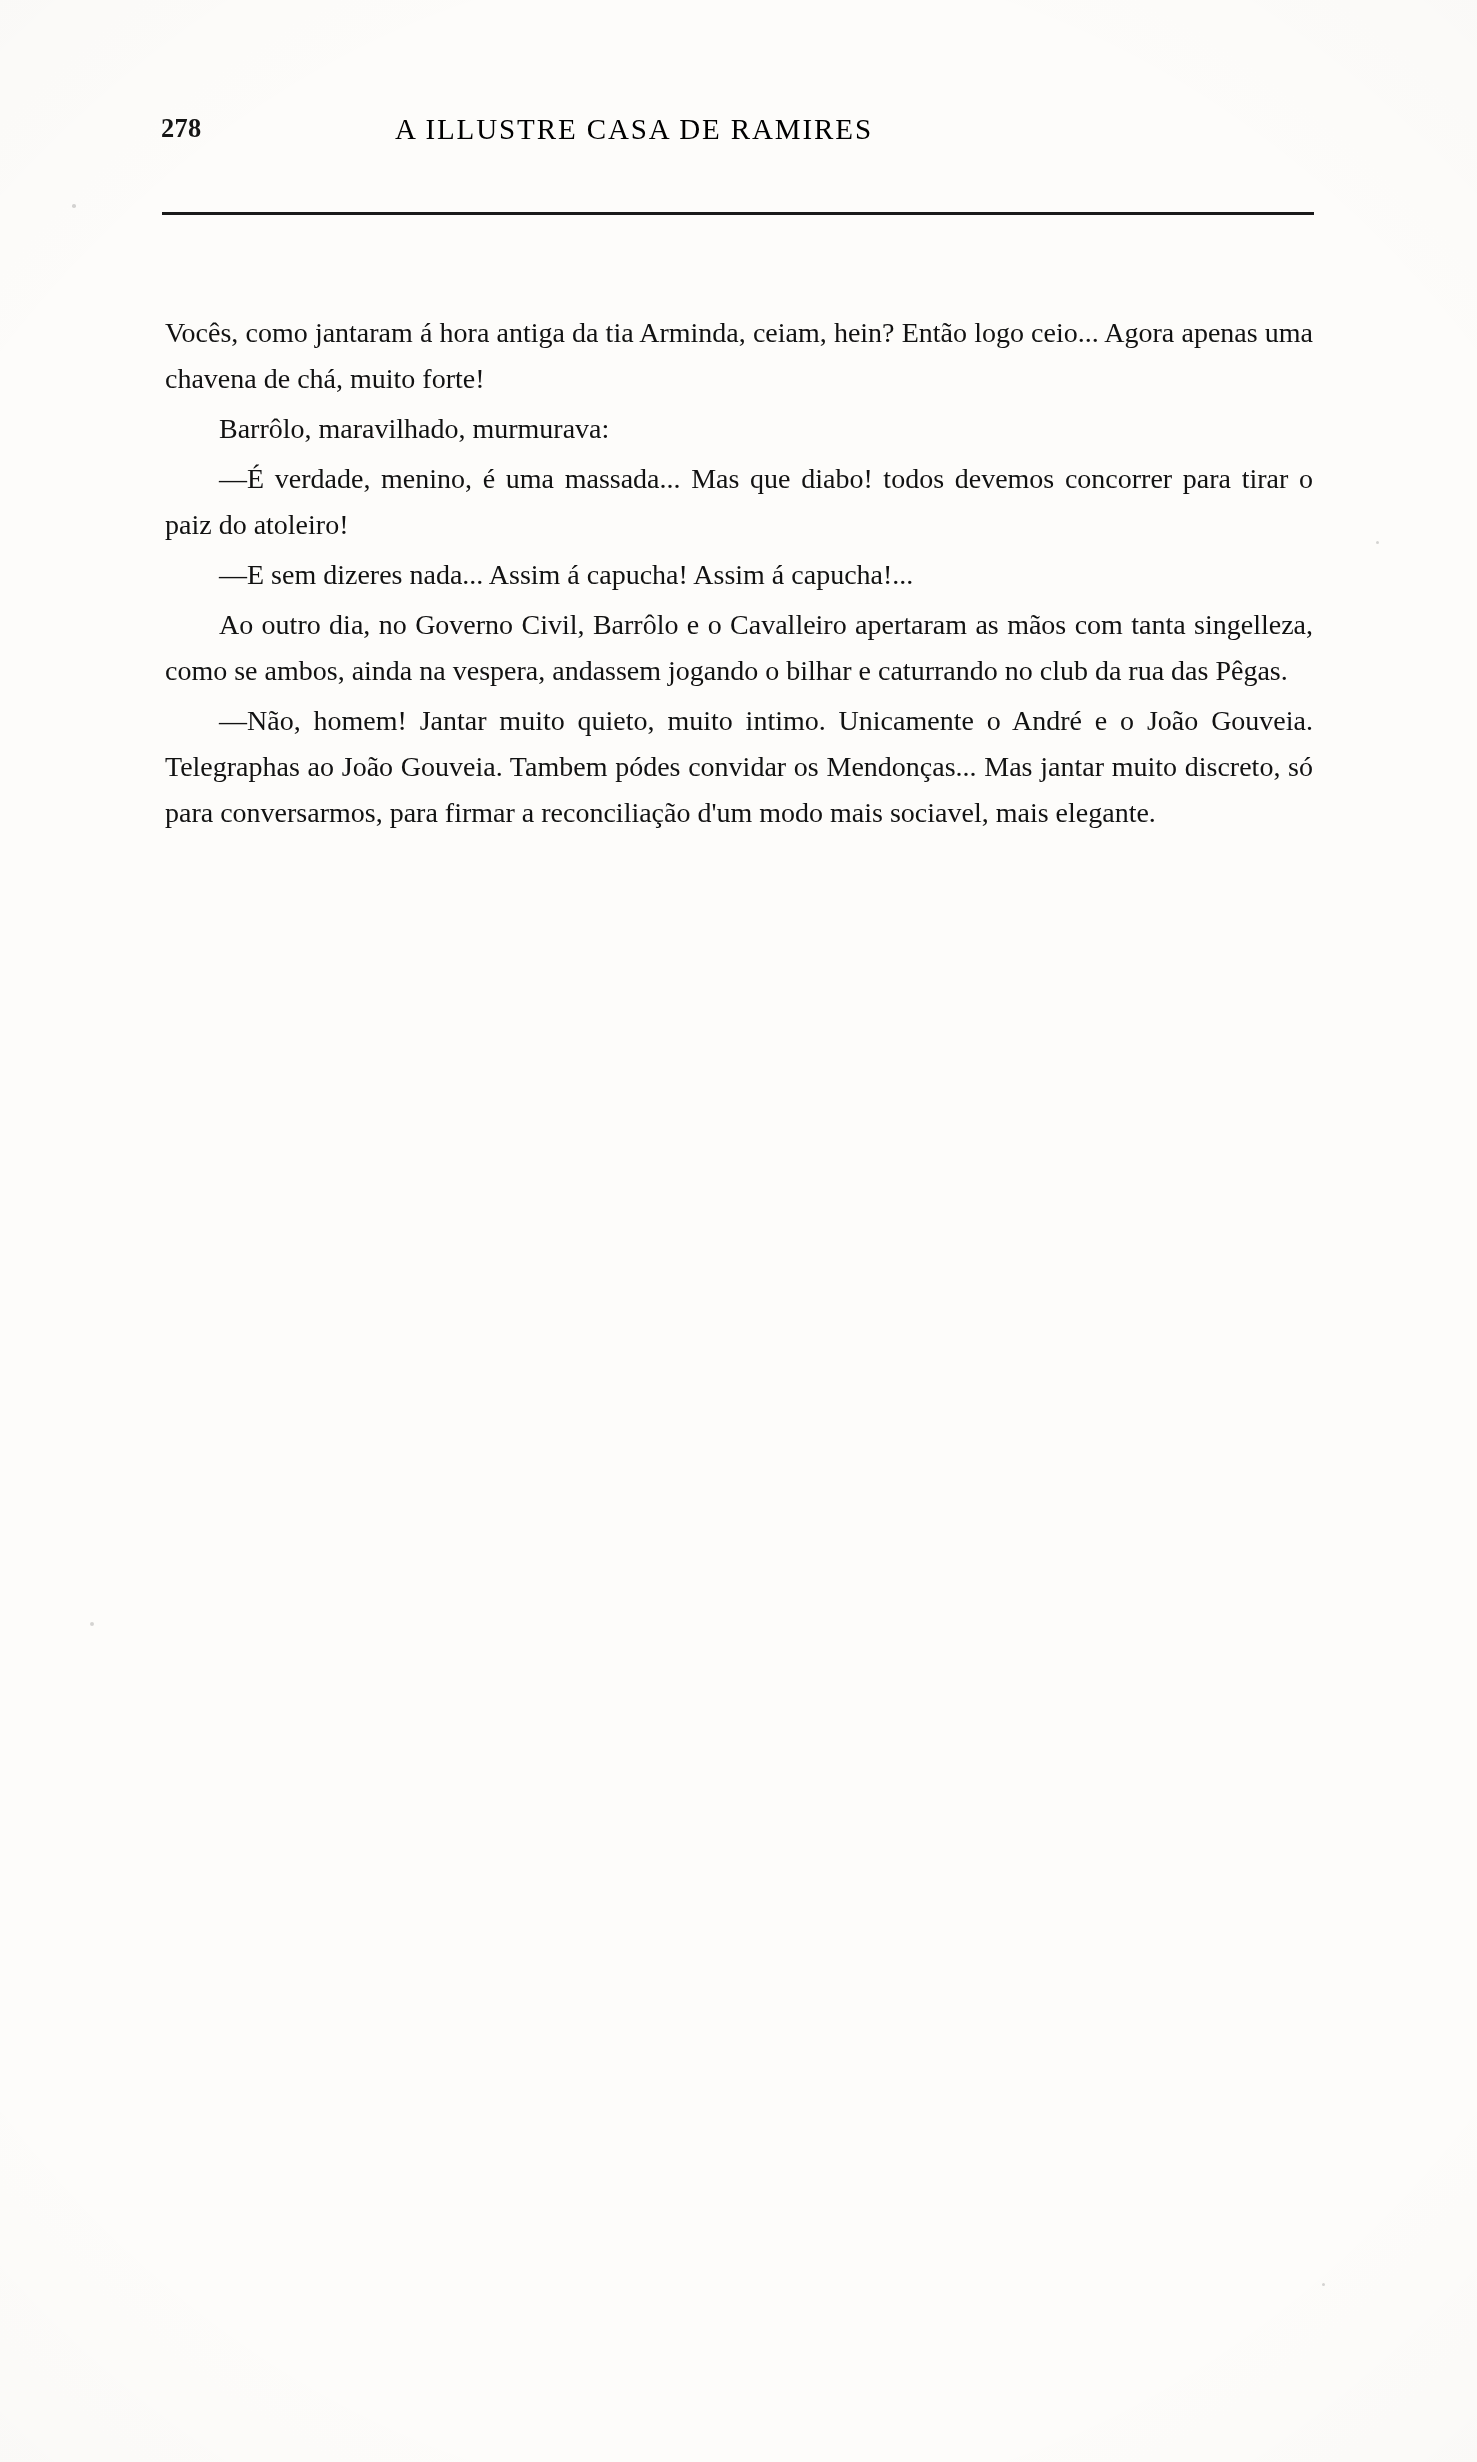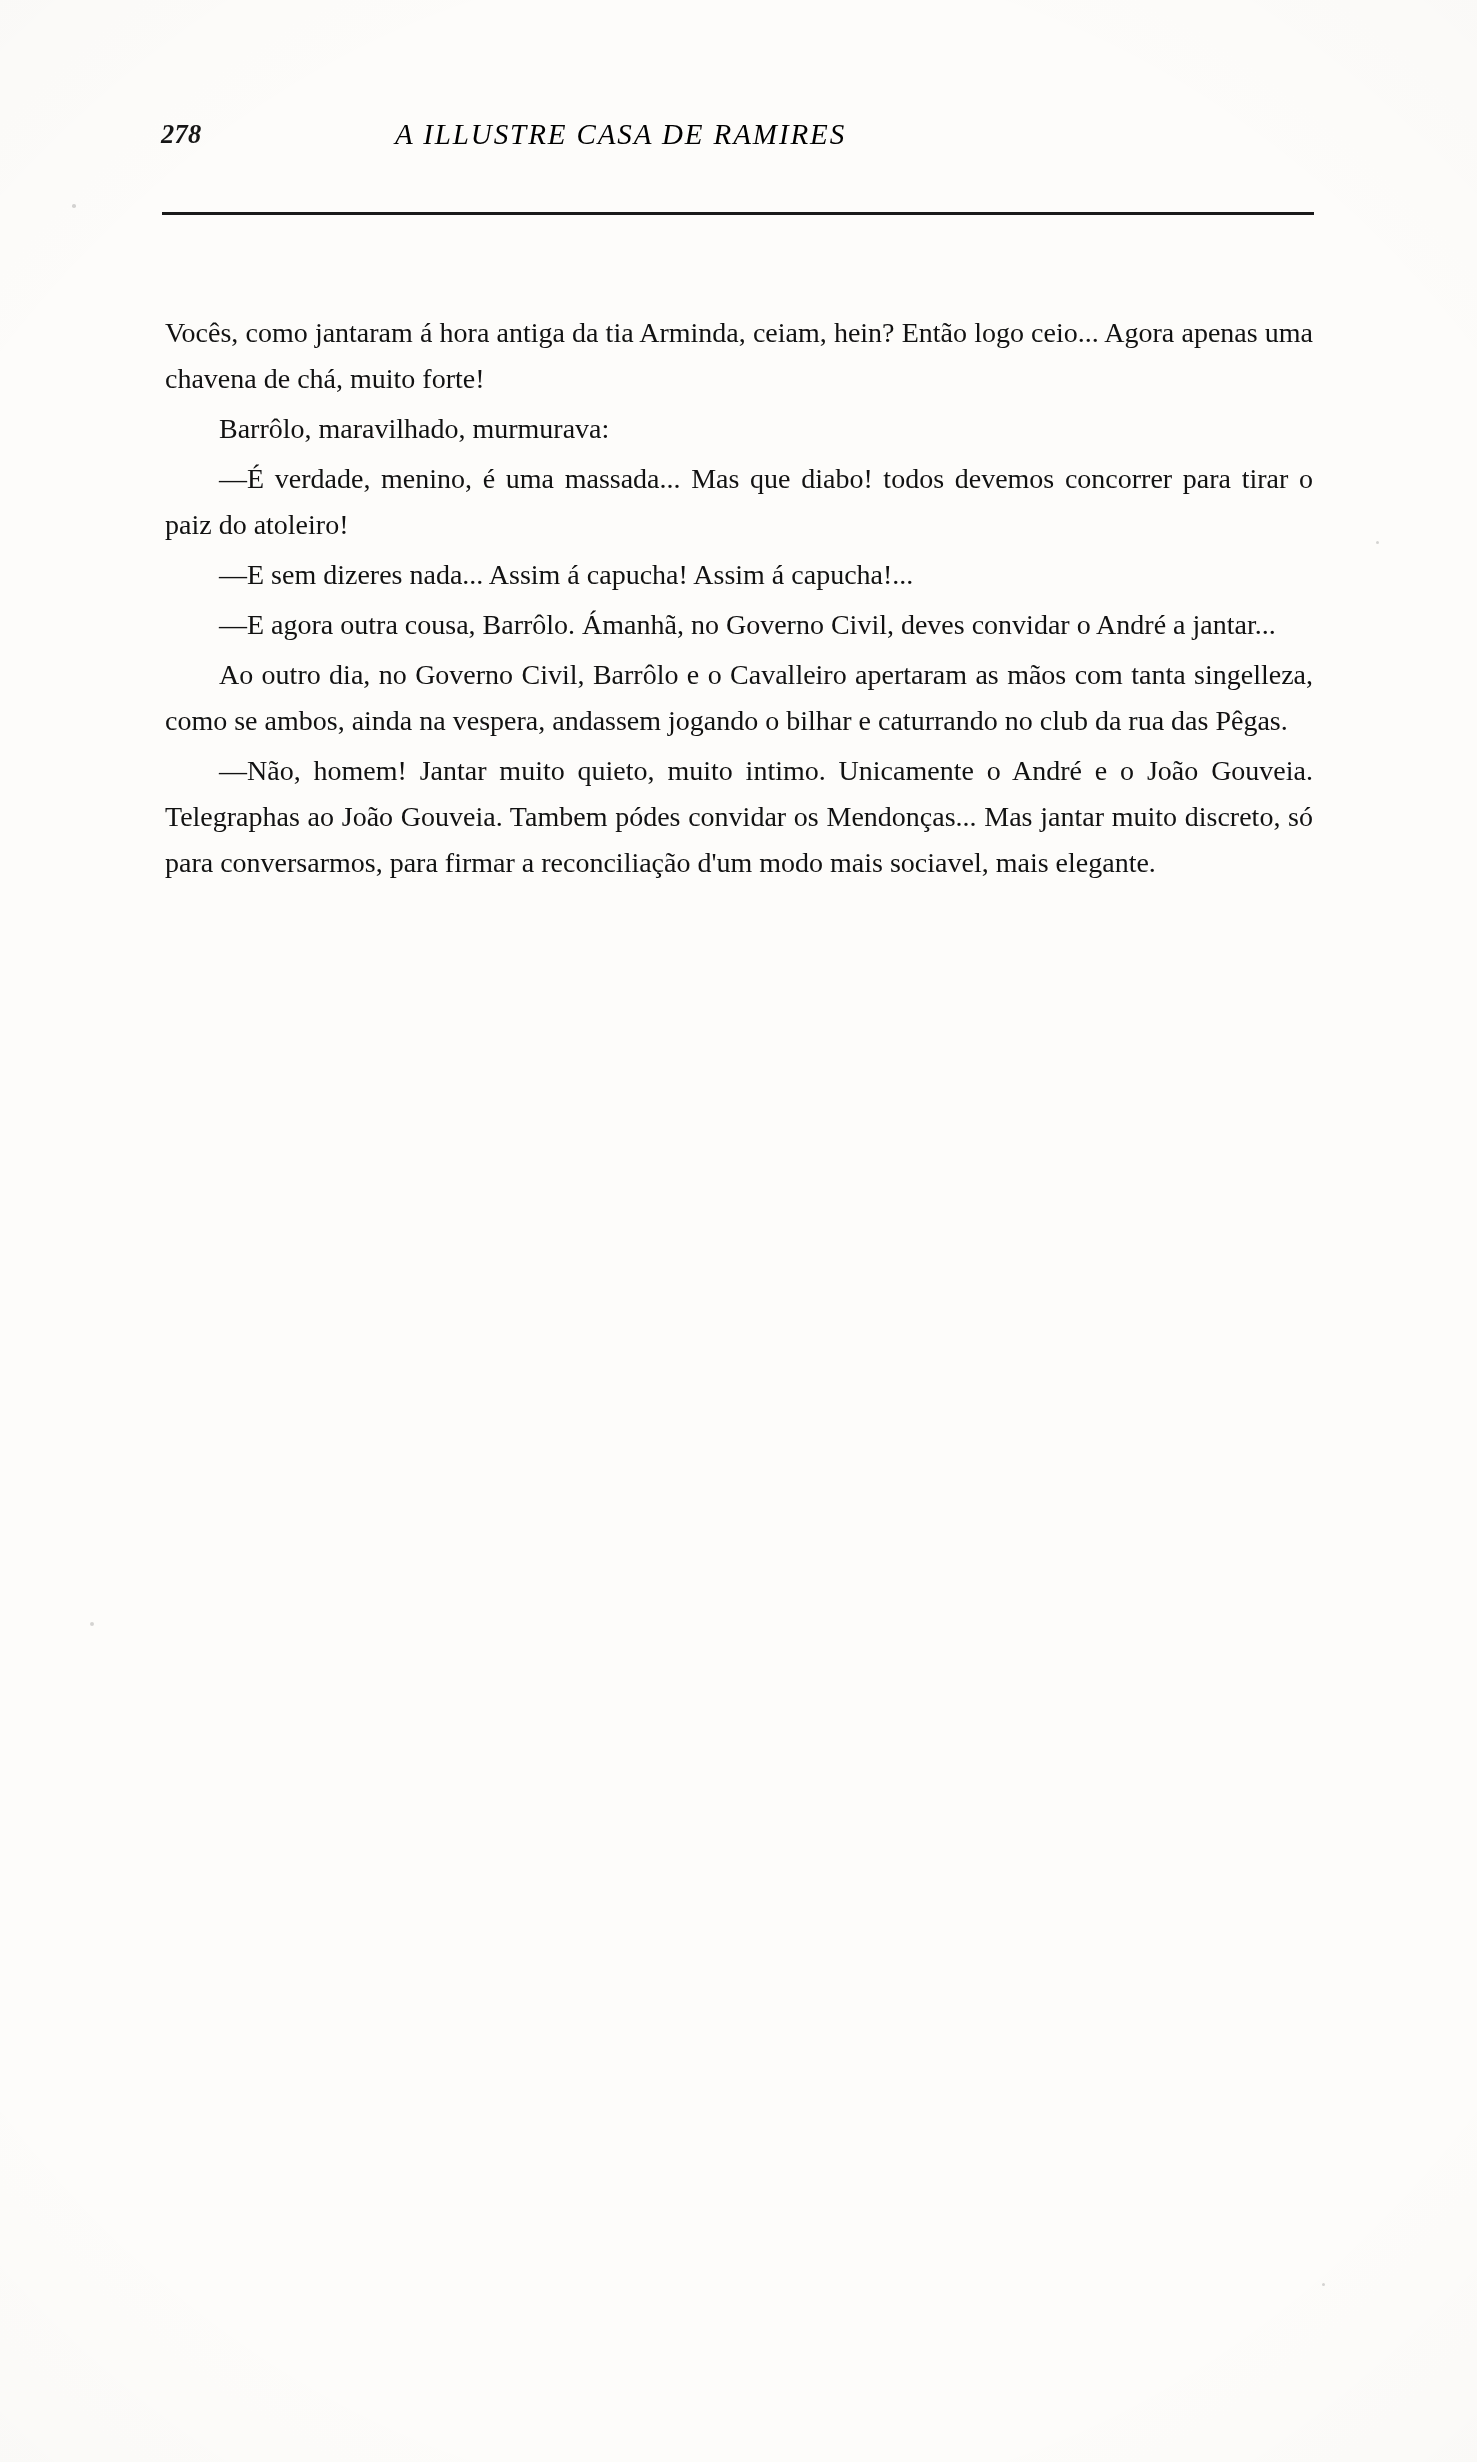--- a/index.html
+++ b/index.html
@@ -32,23 +32,22 @@
     pointer-events: none;
   }
   .text-block {
     position: absolute;
     left: 161px;
     top: 113px;
     width: 1153px;
   }
   .header {
     display: flex;
-    align-items: center;
+    align-items: flex-start;
     height: 42px;
-    font-style: italic;
   }
   .folio {
     font-size: 26.4px;
     letter-spacing: 0.3px;
     font-weight: 700;
     color: #161616;
     width: 90px;
   }
   .running-title {
     flex: 1;
@@ -102,21 +101,20 @@
     </div>
   </div>
 
   <div class="rule"></div>
 
   <div class="body-text">
     <p class="noindent">Vocês, como jantaram á hora antiga da tia Arminda, ceiam, hein? Então logo ceio... Agora apenas uma chavena de chá, muito forte!</p>
     <p>Barrôlo, maravilhado, murmurava:</p>
     <p>—É verdade, menino, é uma massada... Mas que diabo! todos devemos concorrer para tirar o paiz do atoleiro!</p>
     <p>—E sem dizeres nada... Assim á capucha! Assim á capucha!...</p>
-    <p>—E agora outra cousa, Barrôlo. Ámanhã, no Governo Civil, deves convidar o André a jantar...</p>
     <p>Ao outro dia, no Governo Civil, Barrôlo e o Cavalleiro apertaram as mãos com tanta singelleza, como se ambos, ainda na vespera, andassem jogando o bilhar e caturrando no club da rua das Pêgas.</p>
     <p>—Não, homem! Jantar muito quieto, muito intimo. Unicamente o André e o João Gouveia. Telegraphas ao João Gouveia. Tambem pódes convidar os Mendonças... Mas jantar muito discreto, só para conversarmos, para firmar a reconciliação d'um modo mais sociavel, mais elegante.</p>
   </div>
 
   <div class="speck" style="left:72px; top:204px; width:3.6px; height:3.6px;"></div>
   <div class="speck" style="left:1376px; top:541px; width:3px; height:3px;"></div>
   <div class="speck" style="left:90px; top:1622px; width:4.2px; height:4.2px;"></div>
   <div class="speck" style="left:1322px; top:2283px; width:3px; height:3px;"></div>
 </div>
 

